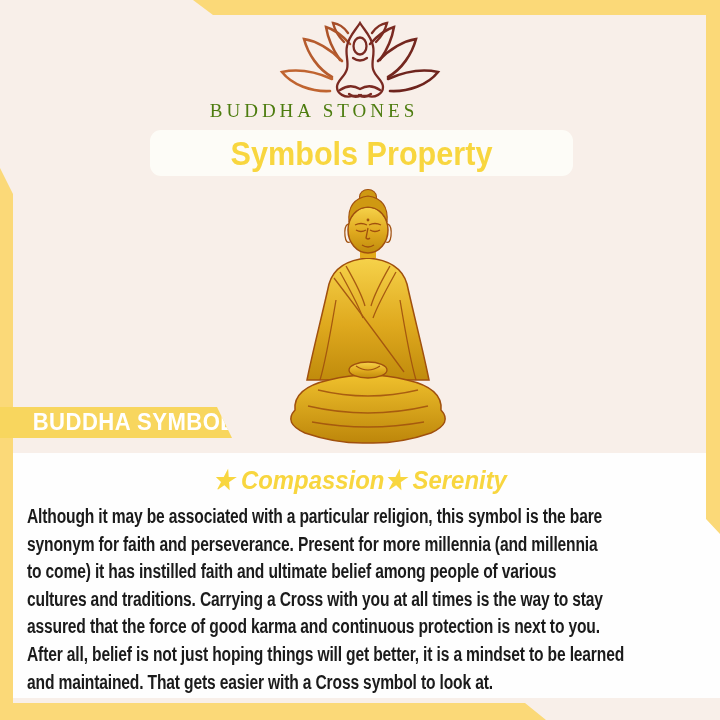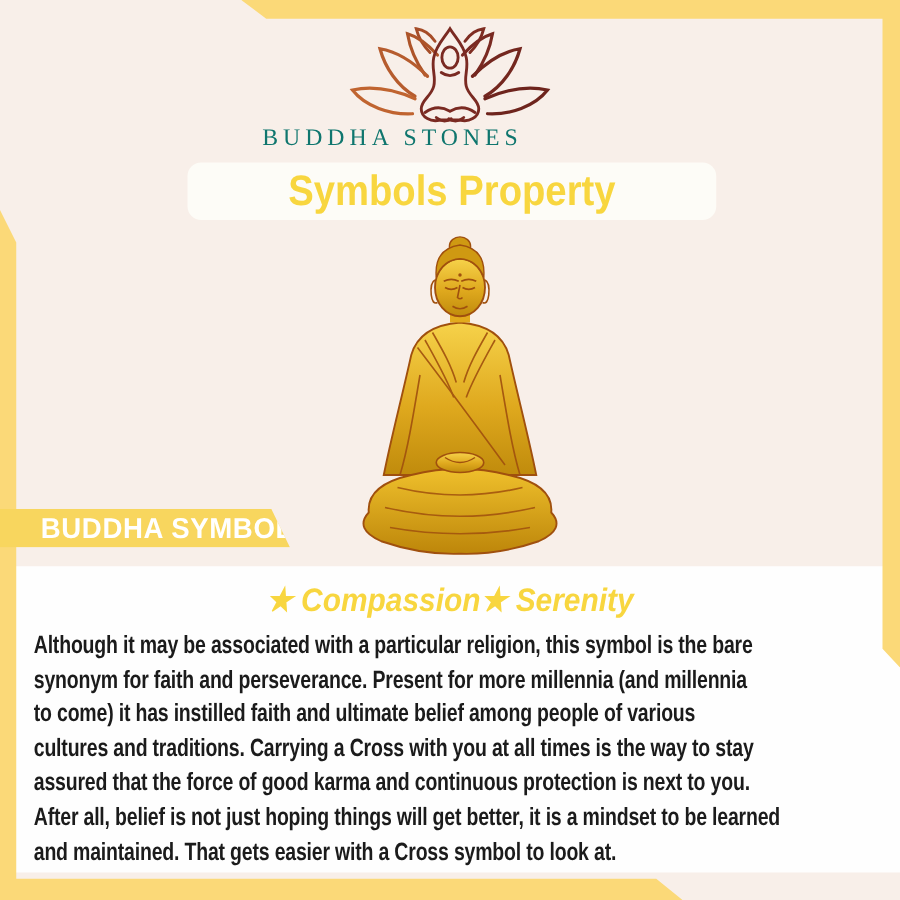--- a/index.html
+++ b/index.html
@@ -17,21 +17,21 @@
   .ribbon-bl{
     position:absolute;inset:0;background:var(--ribbon);
     clip-path:polygon(0 168px,13px 194px,13px 703px,525px 703px,546px 720px,0 720px);
     pointer-events:none;z-index:6;
   }
   
   .lotus{position:absolute;left:270px;top:18px;width:180px;height:86px;z-index:2;}
   .brand-name{
     position:absolute;left:0;top:100px;width:628px;text-align:center;
     font-family:"Liberation Serif",serif;font-size:19px;letter-spacing:4px;
-    color:#0f766e;z-index:2;
+    color:#4d7c0f;z-index:2;
   }
   
   .banner{
     position:absolute;left:150px;top:130px;width:423px;height:46px;
     background:var(--banner-bg);display:flex;align-items:center;justify-content:center;
     z-index:3;
     border-radius:11px;
   }
   .banner-title{
     font-size:34px;font-weight:bold;color:var(--accent-text);

